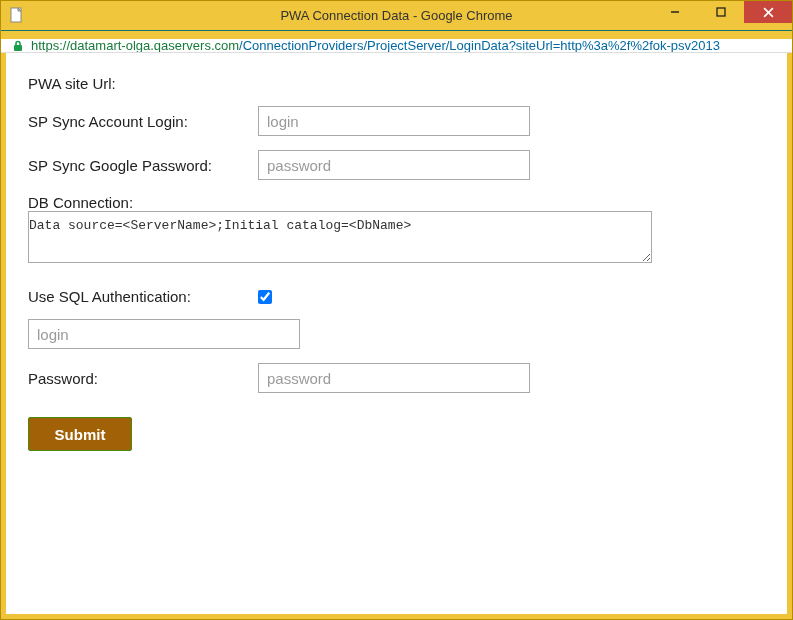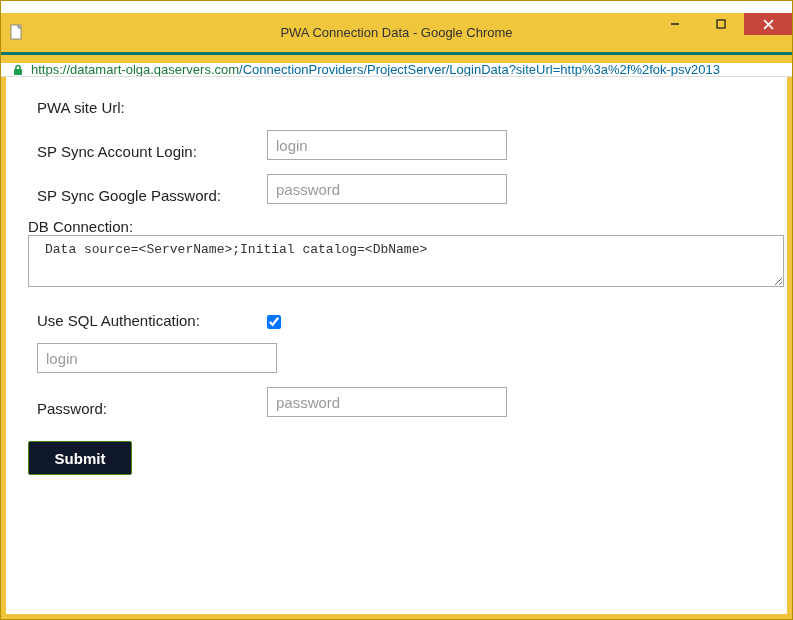--- a/index.html
+++ b/index.html
@@ -12,27 +12,26 @@
     }
     .window {
       width: 793px;
       height: 620px;
       border: 1px solid #b38f00;
       background: #fff;
       display: flex;
       flex-direction: column;
     }
     .titlebar {
-      height: 42px;
+      height: 30px;
       background: #f0c63c;
-      border-bottom: 3px solid #0f766e;
+      border-bottom: 1px solid #0f766e;
       display: flex;
       align-items: center;
       position: relative;
-      margin-top: 12px;
     }
     .titlebar .doc-icon {
       width: 18px; height: 18px;
       margin-left: 8px;
       display: inline-block;
     }
     .titlebar .doc-icon svg { display:block; }
     .titlebar .title {
       position: absolute;
       left: 0; right: 0;
@@ -91,64 +90,63 @@
       padding: 22px 22px 0 22px;
       border: 5px solid #f0c43a;
       border-top: none;
       overflow: hidden;
       font-size: 15px;
       color: #222;
     }
 
     .row {
       display: flex;
-      align-items: flex-end;
+      align-items: center;
       margin-bottom: 14px;
-      margin-left: 9px;
     }
     .row .label {
       width: 230px;
     }
     .row .value-bold {
       font-weight: 700;
       font-size: 17px;
     }
     .text-input {
-      width: 240px;
+      width: 272px;
       height: 30px;
       border: 1px solid #aaa;
       padding: 0 8px;
       font-size: 15px;
       color: #333;
     }
     .text-input::placeholder { color: #9a9a9a; }
 
     .full-row { margin-bottom: 4px; }
     .textarea {
-      width: 756px;
+      width: 624px;
       height: 52px;
       border: 1px solid #aaa;
       font-family: "Courier New", monospace;
       font-size: 13px;
-      padding: 6px 16px;
+      padding: 6px 0;
       color: #333;
       resize: both;
     }
 
     .gap { height: 18px; }
 
     .checkbox {
       width: 14px; height: 14px;
     }
 
     .submit {
       margin-top: 10px;
       width: 104px;
       height: 34px;
-      background: #0f172a;
+      background: #a16207;
       border: 1px solid #4a8a0f;
       color: #fff;
       font-weight: 700;
       font-size: 15px;
       cursor: pointer;
       border-radius: 2px;
     }
   </style>
 </head>
 <body>

